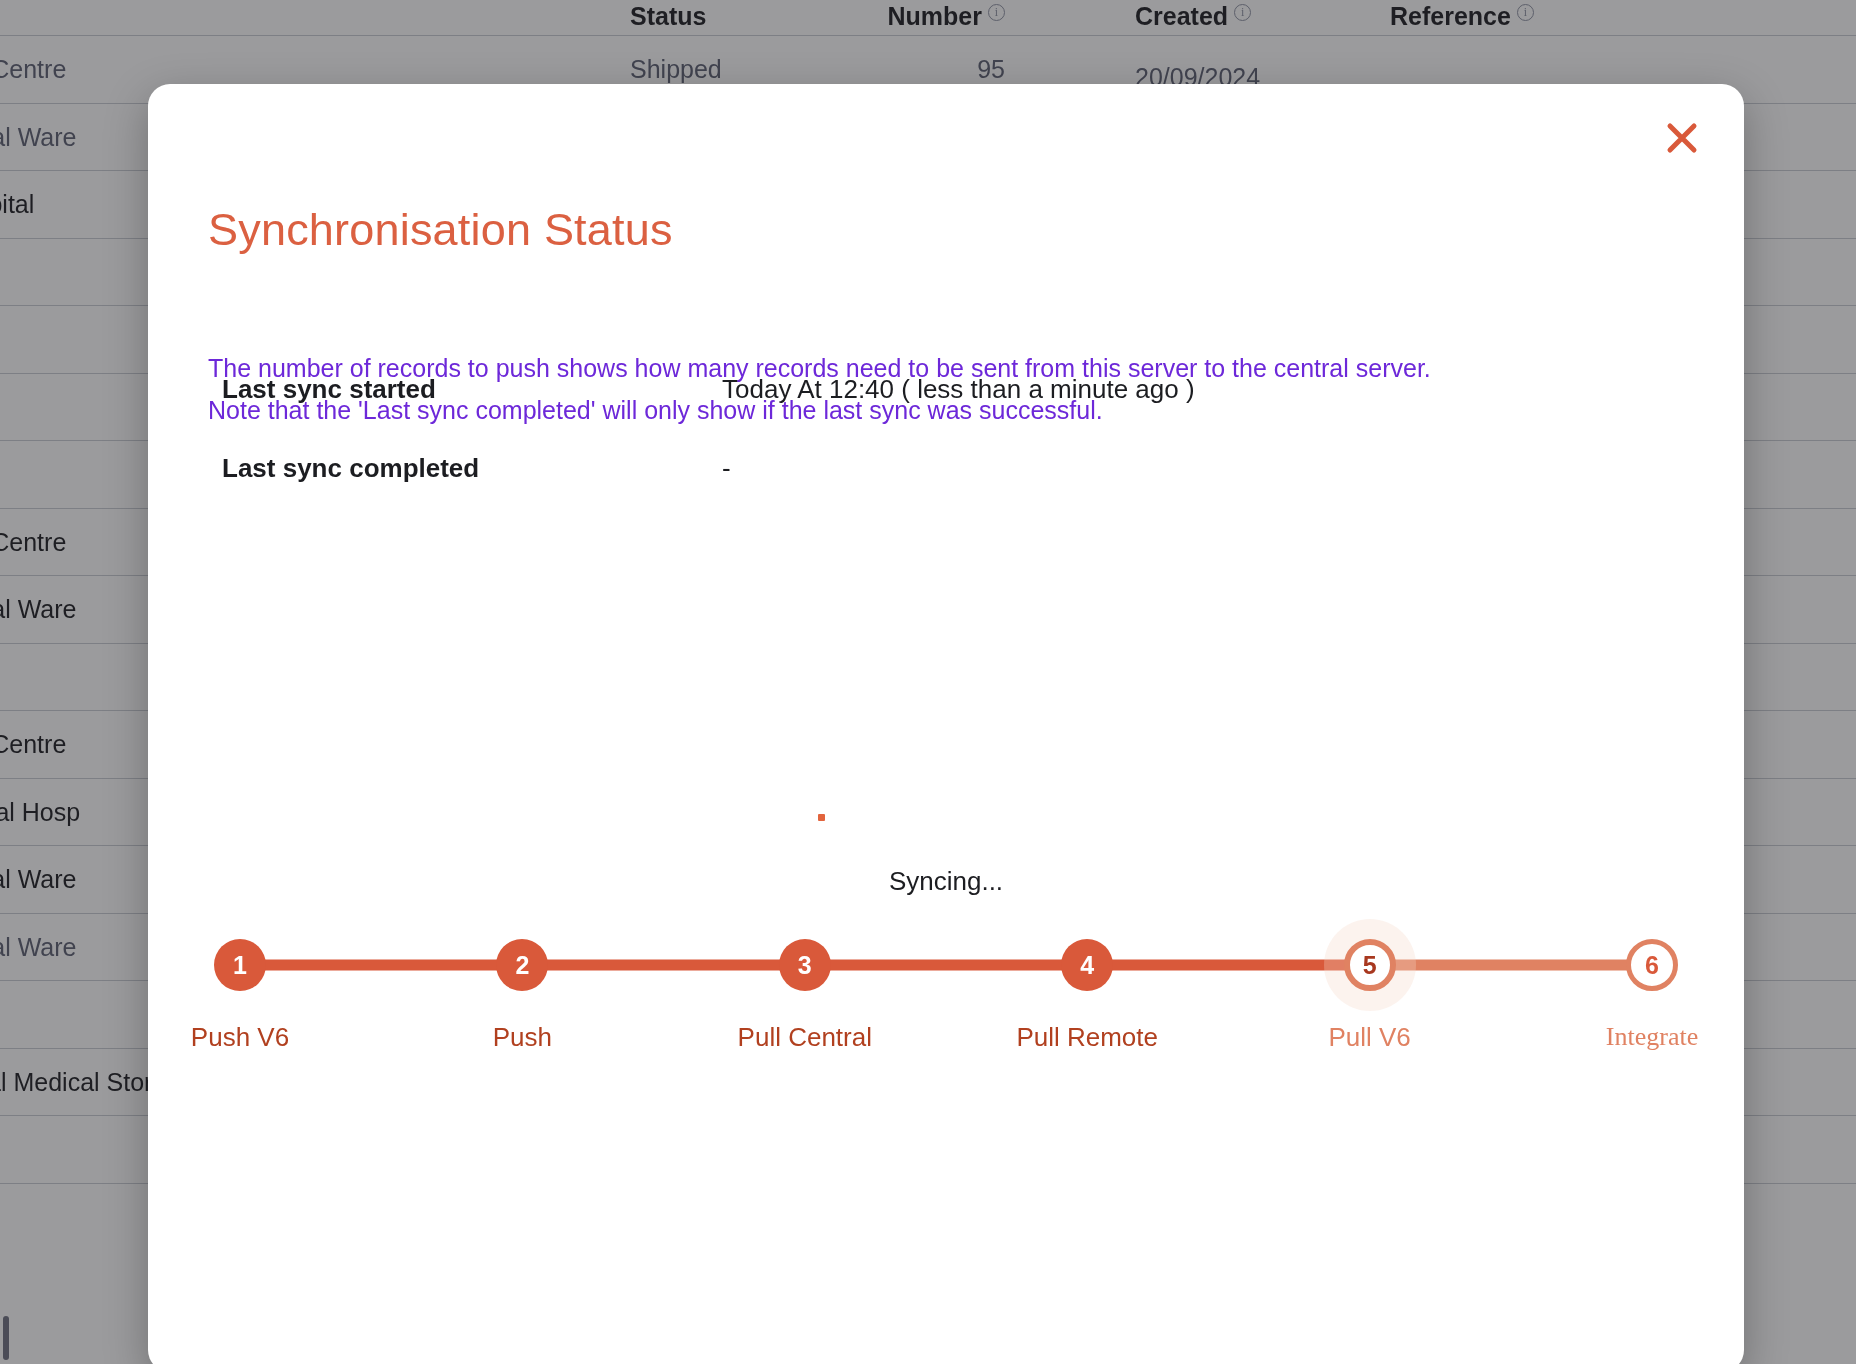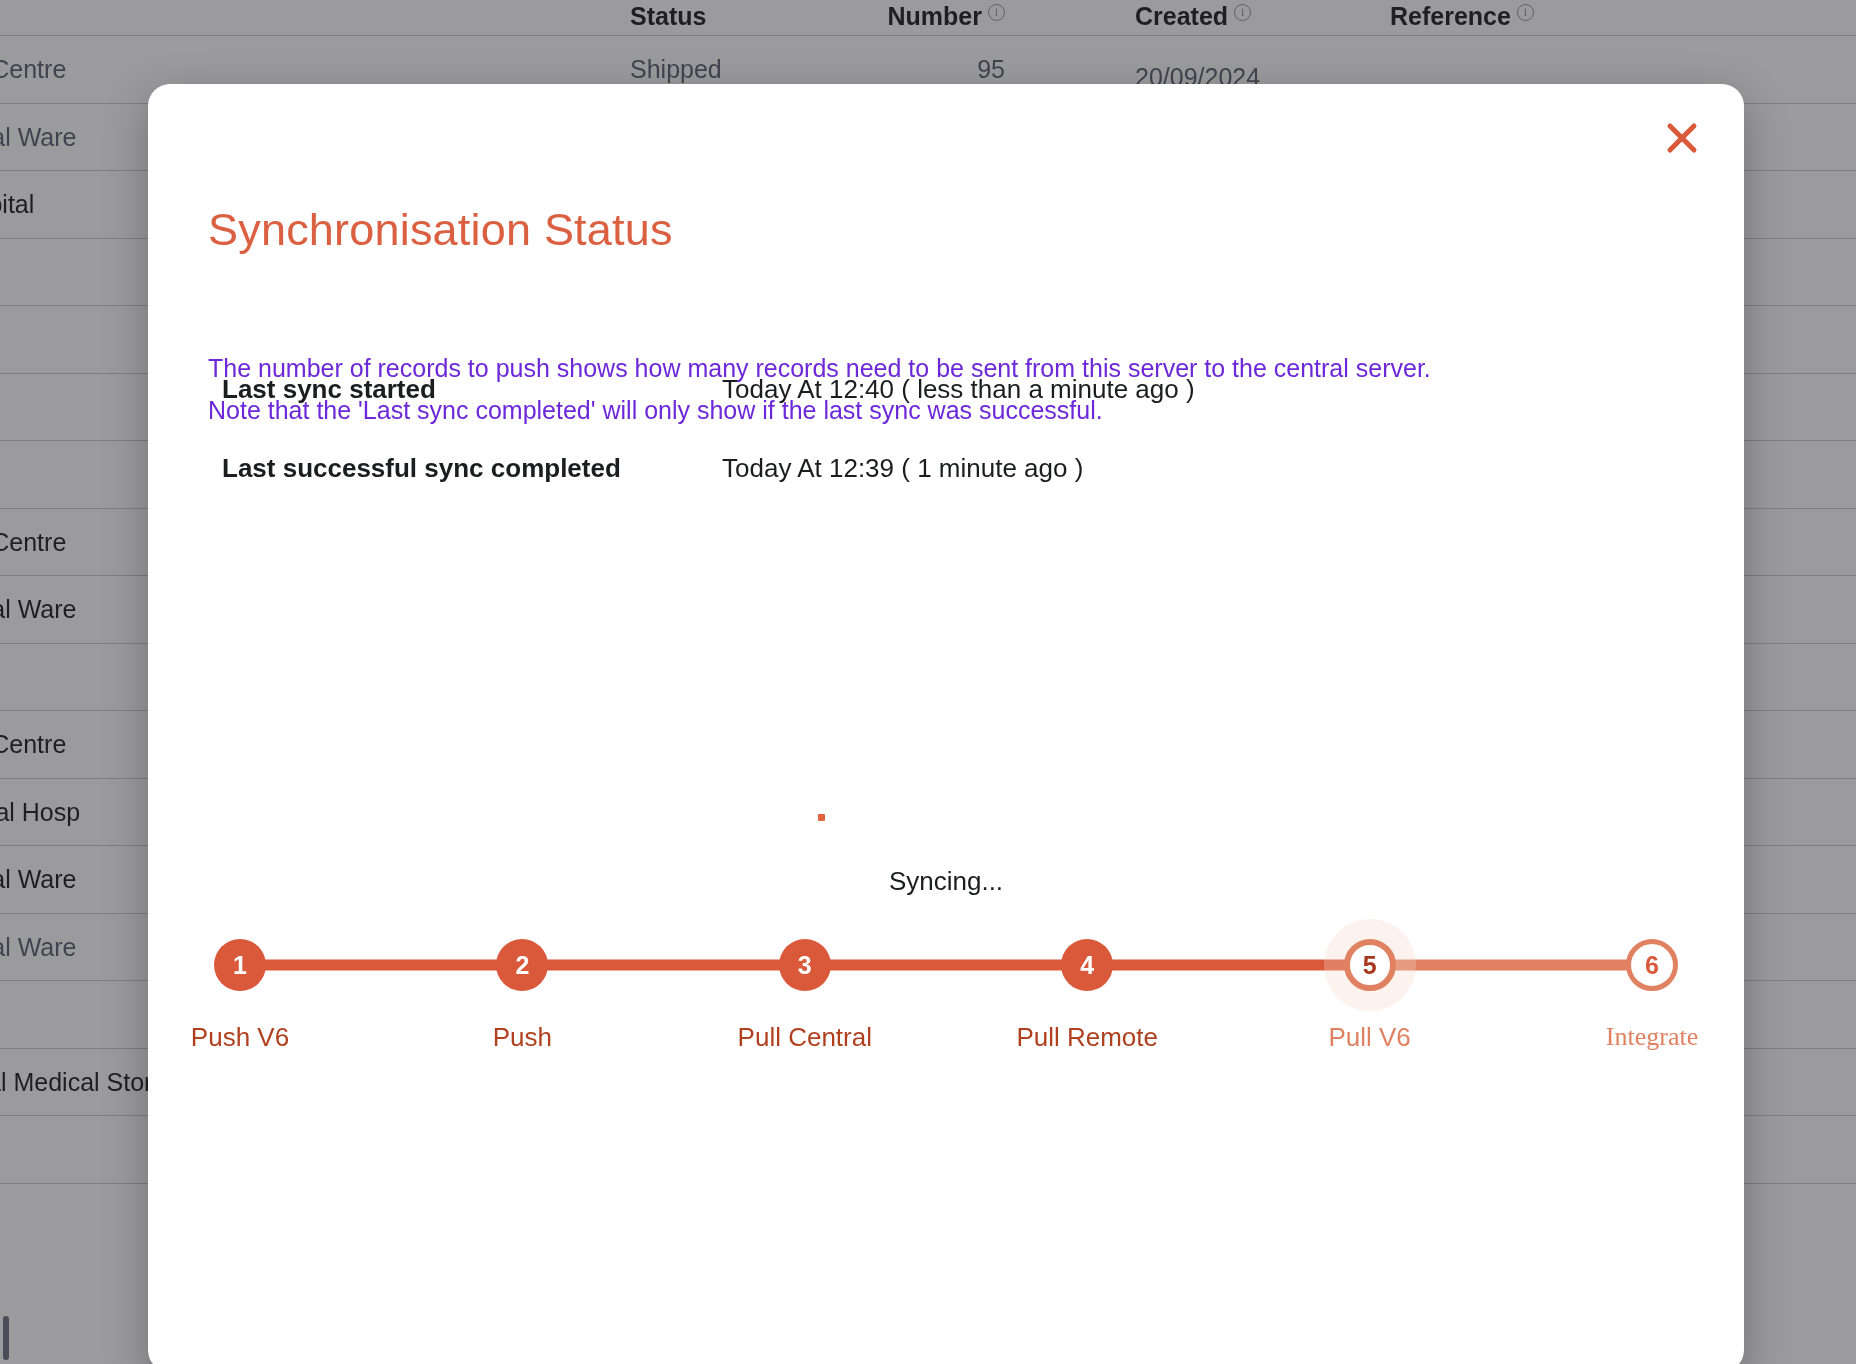--- a/index.html
+++ b/index.html
@@ -427,22 +427,22 @@
       <div>The number of records to push shows how many records need to be sent from this server to the central server.</div>
       <div>Note that the 'Last sync completed' will only show if the last sync was successful.</div>
     </div>
 
     <div class="details" id="detail-rows">
         <div class="detail-row">
           <div class="detail-label">Last sync started</div>
           <div class="detail-value">Today At 12:40  ( less than a minute ago )</div>
         </div>
         <div class="detail-row">
-          <div class="detail-label">Last successful sync completed</div>
-          <div class="detail-value">Today At 12:39  ( 1 minute ago )</div>
+          <div class="detail-label">Last sync completed</div>
+          <div class="detail-value">-</div>
         </div>
       </div>
 
     <div class="sync-status">
       <div class="spinner-dot"></div>
       <div class="sync-text">Syncing...</div>
     </div>
 
     <div class="stepper">
       <div class="stepper-track" id="stepper-track">

